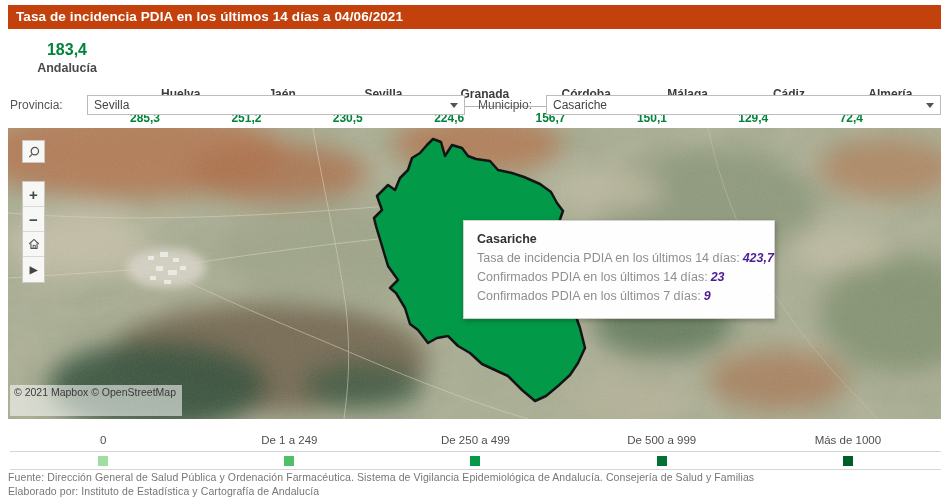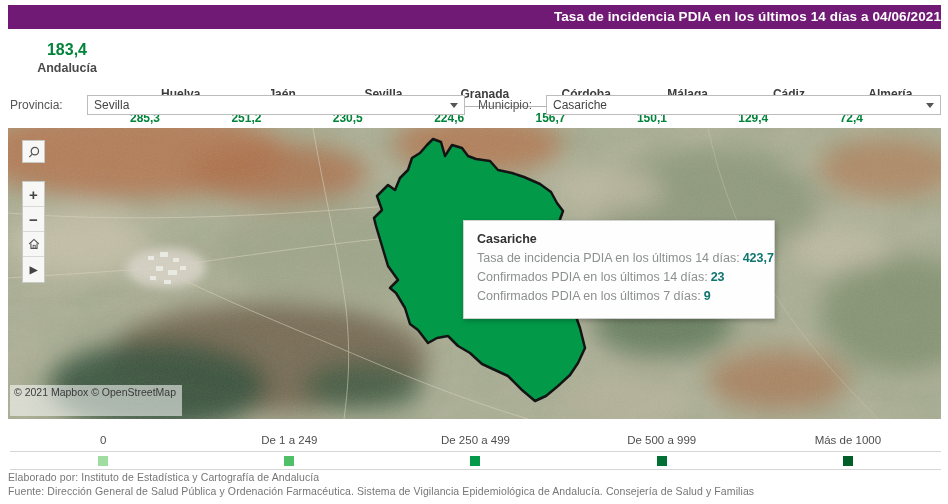--- a/index.html
+++ b/index.html
@@ -4,22 +4,22 @@
 <style>
   * { margin:0; padding:0; box-sizing:border-box; }
   html,body { background:#ffffff; }
   .page {
     position:relative; width:948px; height:504px; background:#ffffff;
     font-family:"Liberation Sans", sans-serif; overflow:hidden;
   }
   
   .titlebar {
     position:absolute; left:8px; top:5px; width:933px; height:24px;
-    background:#701a75; color:#ffffff; font-size:13.5px; font-weight:bold;
-    line-height:24px; padding-left:8px; letter-spacing:.1px;text-align:right;
+    background:#c2410c; color:#ffffff; font-size:13.5px; font-weight:bold;
+    line-height:24px; padding-left:8px; letter-spacing:.1px;
   }
   
   .total-block { position:absolute; left:8px; top:40px; width:118px; text-align:center; }
   .total-value { color:#00843a; font-size:16px; font-weight:bold; line-height:20px; }
   .total-label { color:#4a4a4a; font-size:12.5px; font-weight:bold; line-height:17px; }
   .ptable {
     position:absolute; left:130px; top:40px; width:811px;
     display:grid; grid-template-columns:repeat(8,1fr);
   }
   .ptable .hdr-row, .ptable .val-row { display:contents; }
@@ -70,21 +70,21 @@
   }
   .ctrl-btn:last-child { border-bottom:none; }
   .tooltip {
     position:absolute; left:455px; top:92px; width:312px;
     background:#fefefe; border:1px solid #d2d2d2;
     box-shadow:1px 2px 5px rgba(0,0,0,.25);
     padding:11px 13px 12px 13px;
   }
   .tt-title { font-size:12.5px; font-weight:bold; color:#323232; margin-bottom:3px; }
   .tt-row { font-size:12.5px; color:#8d9090; line-height:19px; white-space:nowrap; }
-  .tt-row b { color:#0f766e; margin-left:3px; }
+  .tt-row b { color:#4c1d95; margin-left:3px;font-style:italic; }
   .attribution {
     position:absolute; left:2px; bottom:3px; background:rgba(255,255,255,.55);
     font-size:10.5px; color:#3a3a3a; padding:1px 6px 18px 4px; white-space:nowrap;
   }
   
   .legend { position:absolute; left:10px; top:431px; width:931px; }
   .leg-labels, .leg-squares { display:grid; grid-template-columns:repeat(5,1fr); }
   .leg-labels { border-bottom:1px solid #d6d6d6; }
   .leg-squares { border-bottom:1px solid #d6d6d6; }
   .leg-label { text-align:center; font-size:11.5px; color:#4e4e4e; padding:3px 0 5px 0; }
@@ -269,17 +269,17 @@
       <div class="leg-sq-cell">
           <div class="leg-sq" style="background-color: rgb(2, 113, 52);"></div>
         </div>
       <div class="leg-sq-cell">
           <div class="leg-sq" style="background-color: rgb(1, 94, 41);"></div>
         </div>
     </div>
   </div>
 
   <div class="footer">
+    <div>Fuente: Dirección General de Salud Pública y Ordenación Farmacéutica. Sistema de Vigilancia Epidemiológica de Andalucía. Consejería de Salud y Familias</div>
     <div>Elaborado por: Instituto de Estadística y Cartografía de Andalucía</div>
-    <div>Fuente: Dirección General de Salud Pública y Ordenación Farmacéutica. Sistema de Vigilancia Epidemiológica de Andalucía. Consejería de Salud y Familias</div>
   </div>
 
 </div>
 
 </body></html>

